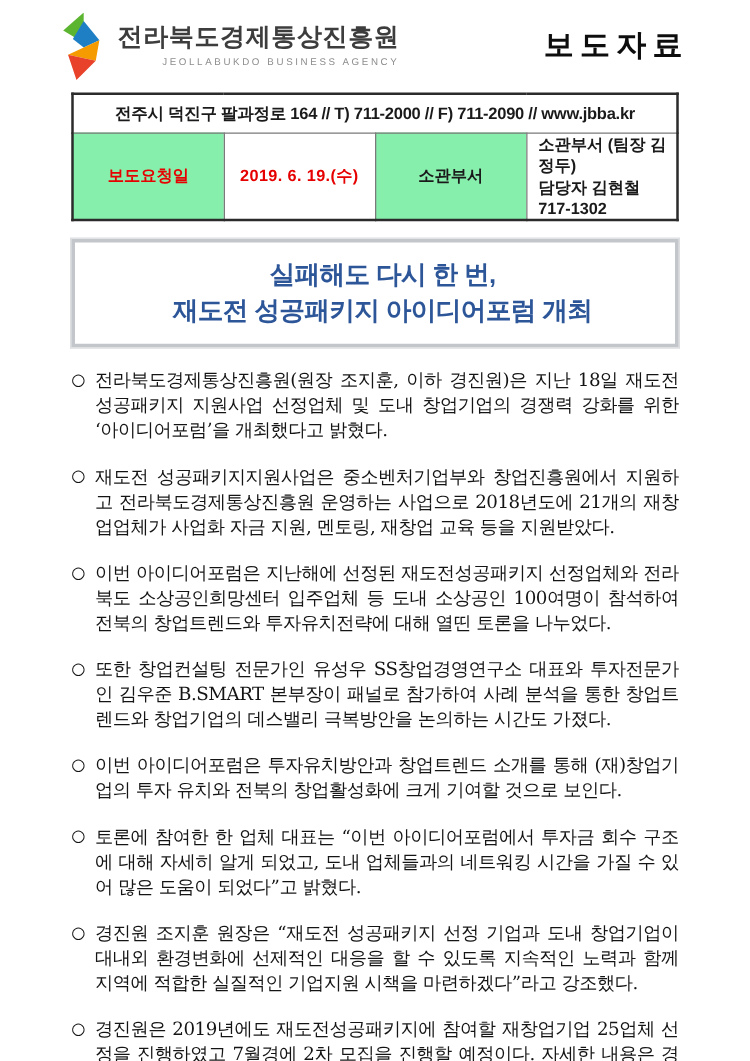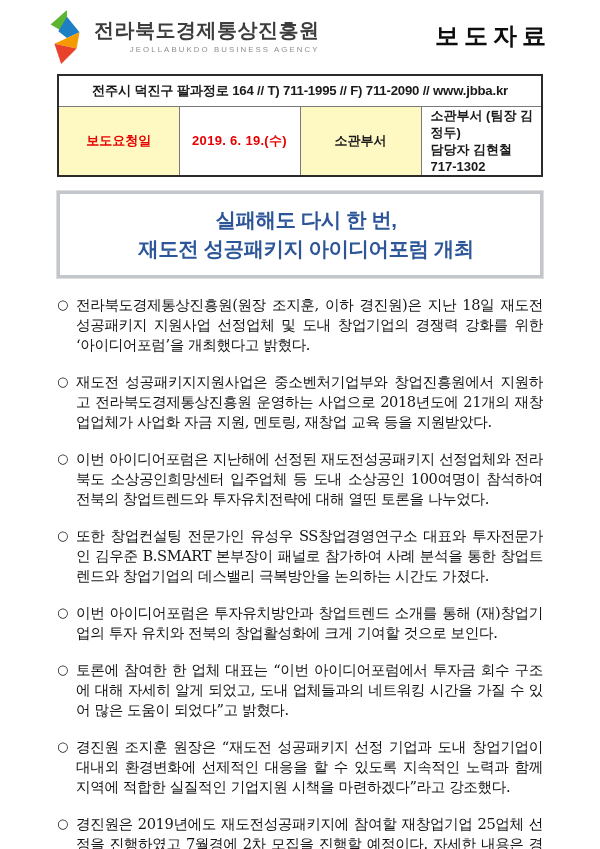--- a/index.html
+++ b/index.html
@@ -61,21 +61,21 @@
     vertical-align: middle;
   }
   .addr-cell {
     font-size: 13.2px;
     text-align: center;
     height: 31px;
     color: #1a1a1a;
     letter-spacing: -0.2px;
   }
   .row2 td { height: 40px; font-size: 13px; }
-  .label-cell { background: #fef9c3; text-align: center; }
+  .label-cell { background: #86efac; text-align: center; }
   .red { color: #e60000; }
   .date-cell { text-align: center; font-size: 13.5px; letter-spacing: 0.3px; }
   .dept-cell { padding-left: 9px; line-height: 17px; font-size: 12.8px; }
   
   .headline-box {
     margin-top: 14px;
     border: 3px solid #c3c6ca;
     outline: 1px solid #dcdee0;
     padding: 11px 6px 12px 18px;
     text-align: center;
@@ -125,21 +125,21 @@
         <span class="brand-kr">전라북도경제통상진흥원</span>
         <span class="brand-en">JEOLLABUKDO BUSINESS AGENCY</span>
       </div>
     </div>
     <div class="doc-type">보도자료</div>
   </div>
 
   <table class="info-table">
     <tbody>
         <tr>
-      <td class="addr-cell" colspan="4">전주시 덕진구 팔과정로 164 // T) 711-1995 // F) 711-2090 //  www.jbba.kr</td>
+      <td class="addr-cell" colspan="4">전주시 덕진구 팔과정로 164 // T) 711-2000 // F) 711-2090 //  www.jbba.kr</td>
     </tr>
     <tr class="row2">
       <td class="label-cell red" style="width:17%">보도요청일</td>
       <td class="date-cell red" style="width:26.5%">2019. 6. 19.(수)</td>
       <td class="label-cell" style="width:13.5%">소관부서</td>
       <td class="dept-cell" style="width:43%">
         <div>소관부서 (팀장 김정두)</div>
         <div>담당자 김현철  717-1302</div>
       </td>
     </tr>

